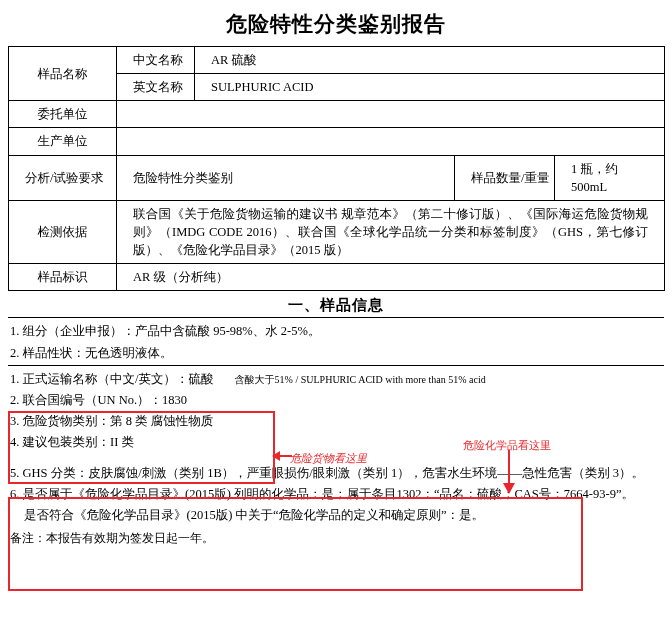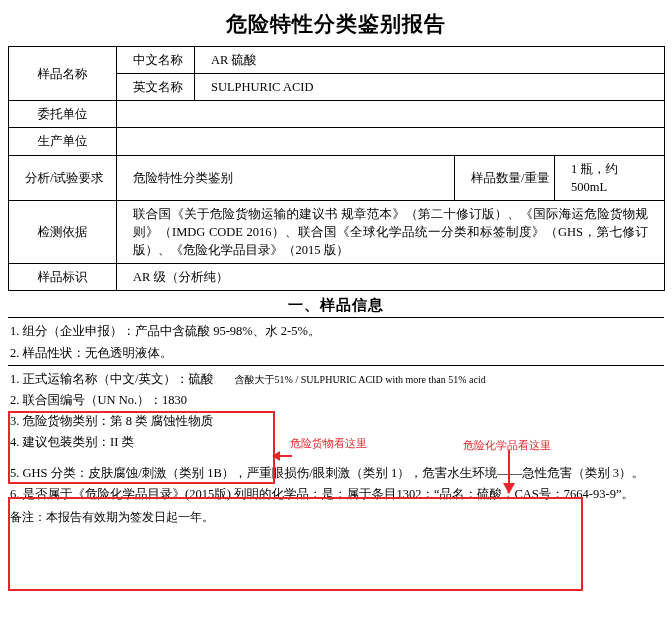--- a/index.html
+++ b/index.html
@@ -176,28 +176,29 @@
   <div class="concl">
     <div class="item">
       <span>1. 正式运输名称（中文/英文）：硫酸</span>
       <span class="small-note" style="margin-left:18px;">含酸大于51% / SULPHURIC ACID with more than 51% acid</span>
     </div>
     <div class="item">2. 联合国编号（UN No.）：1830</div>
     <div class="item">3. 危险货物类别：第 8 类 腐蚀性物质</div>
     <div class="item">4. 建议包装类别：II 类</div>
     <div class="item" style="margin-top:9px;">5. GHS 分类：皮肤腐蚀/刺激（类别 1B），严重眼损伤/眼刺激（类别 1），危害水生环境——急性危害（类别 3）。</div>
     <div class="item">6. 是否属于《危险化学品目录》(2015版) 列明的化学品：是；属于条目1302：“品名：硫酸；CAS号：7664-93-9”。</div>
+    <div class="item" style="text-indent:14px;">是否符合《危险化学品目录》(2015版) 中关于“危险化学品的定义和确定原则”：是。</div>
   </div>
 
   <div class="note">备注：本报告有效期为签发日起一年。</div>
 
   <div class="red-box" style="left:8px; top:401px; width:267px; height:73px;"></div>
   <div class="red-box" style="left:8px; top:487px; width:575px; height:94px;"></div>
 
-  <div class="red-label" style="left:290px; top:426px;">危险货物看这里</div>
+  <div class="red-label" style="left:290px; top:441px;font-style:italic;">危险货物看这里</div>
   <div class="red-label" style="left:463px; top:428px;">危险化学品看这里</div>
 
   <svg class="arrow-svg" style="left:272px; top:437px;" width="22" height="18" viewBox="0 0 22 18">
     <line x1="20" y1="9" x2="6" y2="9" stroke="#e8262b" stroke-width="2"></line>
     <polygon points="0,9 8,4 8,14" fill="#e8262b"></polygon>
   </svg>
 
   <svg class="arrow-svg" style="left:500px; top:440px;" width="18" height="45" viewBox="0 0 18 45">
     <line x1="9" y1="0" x2="9" y2="34" stroke="#e8262b" stroke-width="2"></line>
     <polygon points="9,44 3,33 15,33" fill="#e8262b"></polygon>

